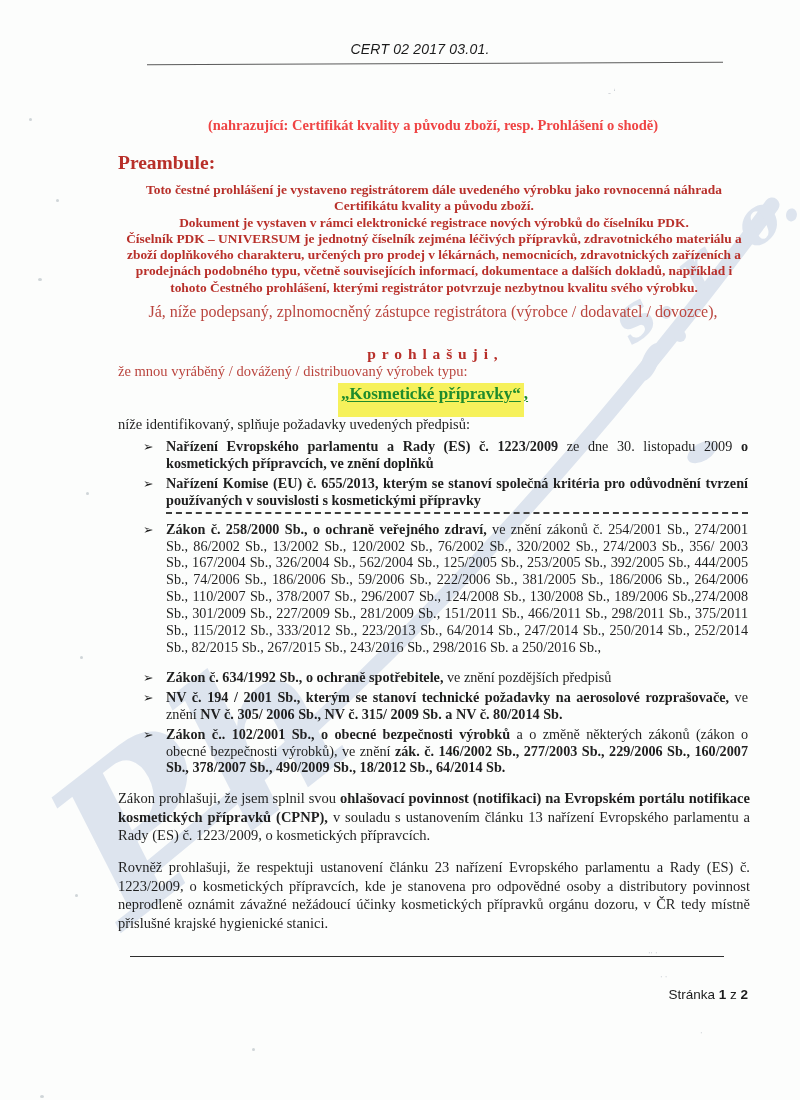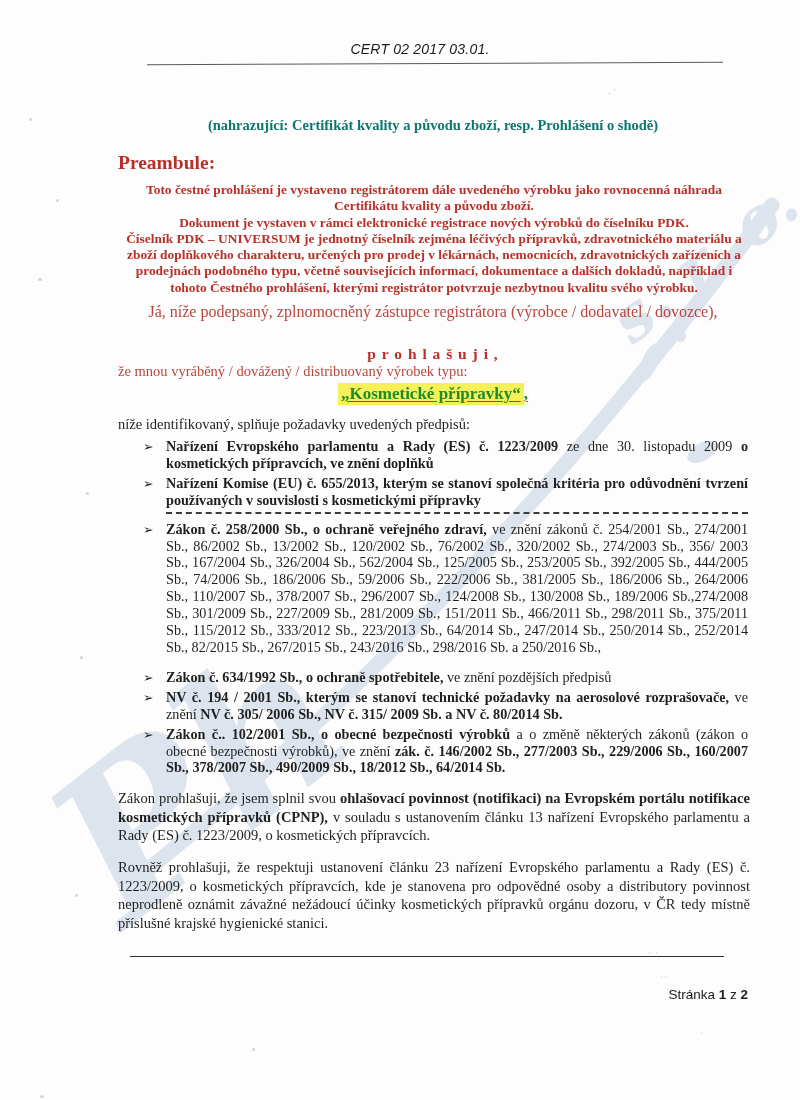--- a/index.html
+++ b/index.html
@@ -18,36 +18,36 @@
     position:absolute;top:41px;left:118px;width:604px;text-align:center;
     font-family:"Liberation Sans", sans-serif;font-style:italic;font-weight:normal;
     font-size:14px;color:#1c1c1c;letter-spacing:.2px;
   }
   .header-rule{position:absolute;top:63px;left:147px;width:576px;border-top:1.6px solid #5a5a5a;transform:rotate(-.25deg);}
 
   
   .doc-title{position:absolute;top:86px;left:118px;width:630px;text-align:center;
     font-size:22px;font-weight:bold;color:#b8302a;letter-spacing:.5px;}
   .doc-subtitle{position:absolute;top:117px;left:108px;width:650px;text-align:center;
-    font-size:14.5px;font-weight:bold;color:#0f766e;}
+    font-size:14.5px;font-weight:bold;color:#ef4444;}
 
   
   .preamble-heading{position:absolute;top:152px;left:118px;font-size:19.5px;font-weight:bold;color:#b8302a;}
   .preamble-body{position:absolute;top:182px;left:118px;width:632px;
     font-size:13.4px;line-height:16.3px;font-weight:bold;color:#b8302a;text-align:center;}
   .preamble-body p{margin:0;}
 
   
   .decl-intro{position:absolute;top:303px;left:118px;width:630px;text-align:center;
     font-size:16px;color:#ba453e;}
   .decl-verb{position:absolute;top:333px;left:118px;width:630px;text-align:center;
     font-size:15.5px;font-weight:bold;color:#b8302a;letter-spacing:1px;margin-top:12px;}
   .decl-lead{position:absolute;top:363px;left:118px;width:630px;font-size:14.5px;color:#ba453e;}
   .product-line{position:absolute;top:384px;left:118px;width:630px;text-align:center;font-size:17px;font-weight:bold;}
-  .product-line .hl{background:#f6f15b;padding:1px 3px 2px 3px;}
+  .product-line .hl{background:#f6f15b;padding:1px 3px 14px 3px;}
   .product-line .grn{color:#1f8b2c;text-decoration:underline;text-underline-offset:2px;}
   .decl-follow{position:absolute;top:416px;left:118px;width:630px;font-size:14.5px;color:#1f1f1f;}
 
   
   .reg-list{position:absolute;top:438px;left:143px;width:605px;
     font-size:14.2px;line-height:16.9px;text-align:justify;}
   .reg-list ul{list-style:none;margin:0;padding:0;}
   .reg-list li{position:relative;padding-left:23px;margin-bottom:3px;}
   .reg-list .marker{position:absolute;left:0;top:1px;font-size:12.5px;color:#1f1f1f;}
   .reg-sep{border-top:2.2px dashed #3c3c3c;margin:1px 0 7px 23px;}

